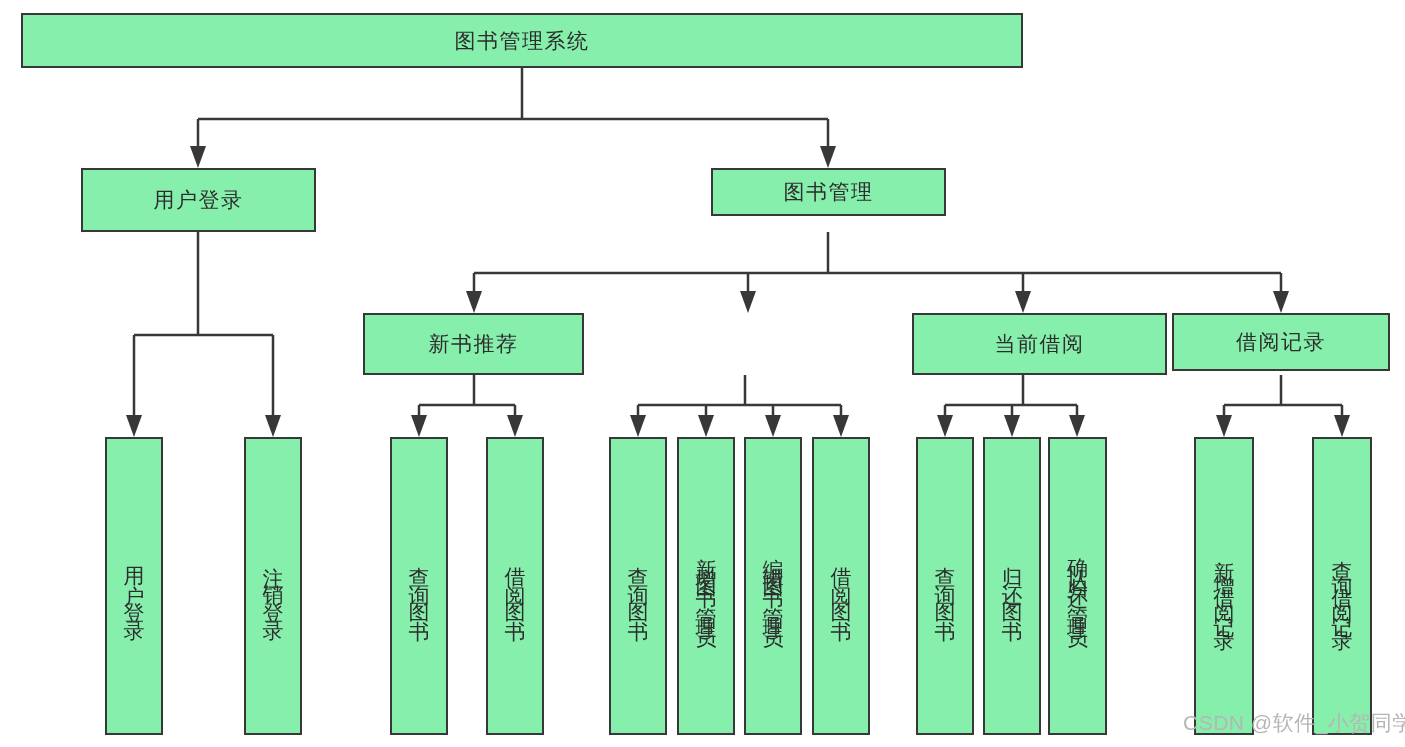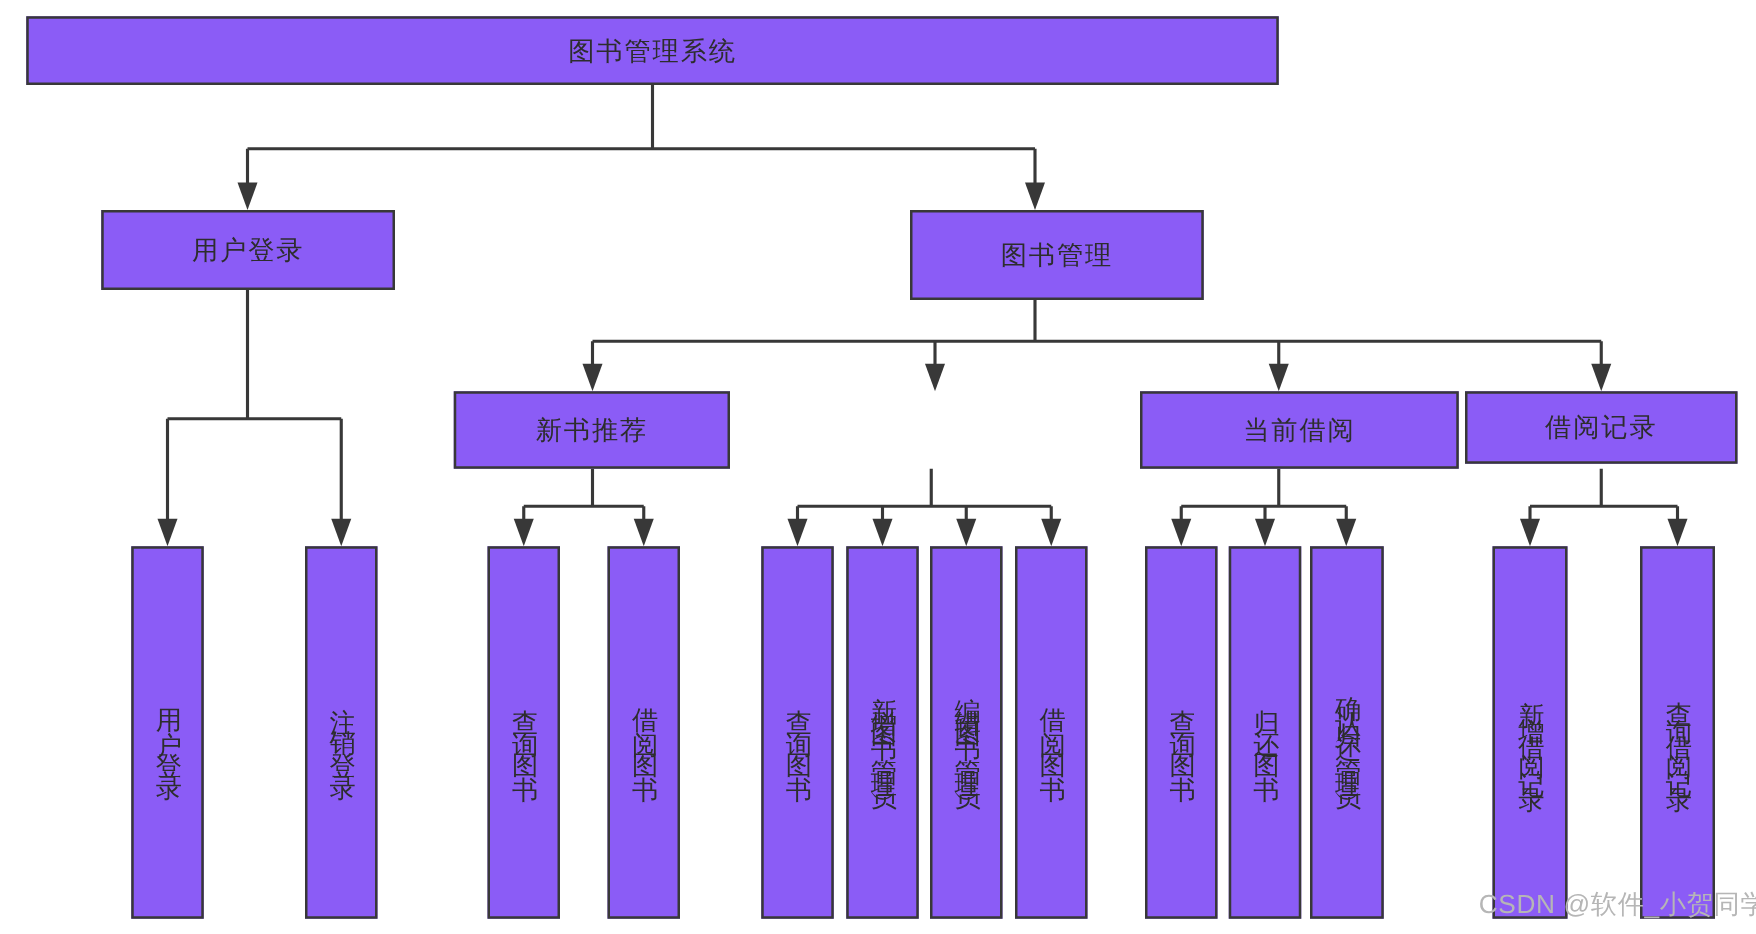--- a/index.html
+++ b/index.html
@@ -3,36 +3,36 @@
 <meta charset="utf-8">
 <style>
   html,body{margin:0;padding:0;background:#ffffff;}
   #stage{
     position:relative;width:1405px;height:747px;background:#ffffff;
     font-family:"Liberation Sans","DejaVu Sans",sans-serif;overflow:hidden;
   }
   #connectors{position:absolute;left:0;top:0;z-index:1;}
   .box{
     position:absolute;box-sizing:border-box;z-index:2;
-    border:2.5px solid #383838;background:#8b5cf6;
+    border:2.5px solid #383838;background:#86efac;
     display:flex;align-items:center;justify-content:center;
     font-size:21px;color:#2d2d2d;letter-spacing:1.5px;
     white-space:nowrap;
   }
   .vbox{
     writing-mode:vertical-rl;text-orientation:mixed;
     letter-spacing:18px;white-space:normal;
   }
   .vbox.ls-6{letter-spacing:14px;}
   .vbox.ls-9{letter-spacing:10px;}
   
   .b-root{left:21px;top:13px;width:1002px;height:55px;}
   
   .b-user{left:81px;top:168px;width:235px;height:64px;}
-  .b-mgmt{left:711px;top:168px;width:235px;height:72px;margin-left:17px;}
+  .b-mgmt{left:711px;top:168px;width:235px;height:48px;}
   
   .b-rec{left:363px;top:313px;width:221px;height:62px;}
   .b-borrow{left:637px;top:313px;width:223px;height:62px;}
   .b-current{left:912px;top:313px;width:255px;height:62px;}
   .b-records{left:1172px;top:313px;width:218px;height:58px;}
   
   .leaf{top:437px;width:58px;height:298px;}
   .l1{left:105px;}  .l2{left:244px;}
   .l3{left:390px;}  .l4{left:486px;}
   .l5{left:609px;}  .l6{left:677px;}  .l7{left:744px;}  .l8{left:812px;}

